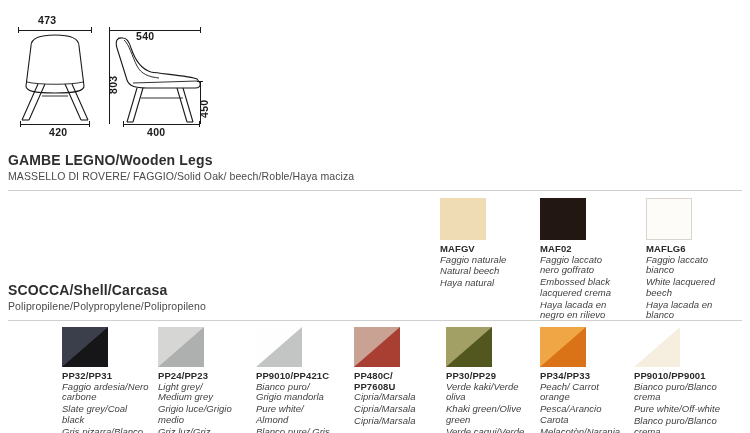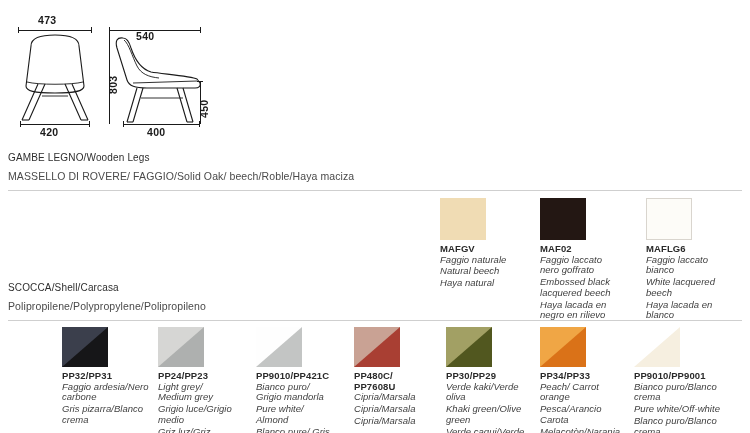--- a/index.html
+++ b/index.html
@@ -70,22 +70,22 @@
 
   
   .section {
     position: absolute;
     left: 0;
     width: 750px;
   }
   .section-title {
     position: absolute;
     left: 8px;
-    font-size: 10px;
-    font-weight: 400;
+    font-size: 14px;
+    font-weight: 700;
     color: #2e2e2e;
     letter-spacing: 0.15px;
     white-space: nowrap;
   }
   .section-sub {
     position: absolute;
     left: 8px;
     font-size: 10.5px;
     font-weight: 400;
     color: #4a4a4a;
@@ -181,21 +181,21 @@
         <path d="M56 52 L72 88 M49 52 L65 88" fill="none" stroke="#1a1a1a" stroke-width="1.1"></path>
         <path d="M6 88 L13 88" stroke="#1a1a1a" stroke-width="1.1"></path>
         <path d="M65 88 L72 88" stroke="#1a1a1a" stroke-width="1.1"></path>
 
         <path d="M26 64 L52 64" stroke="#1a1a1a" stroke-width="0.9"></path>
       </svg>
 
       <div class="dim-line h" style="left:4px; top:118px; width:70px;"></div>
       <div class="tick" style="left:4px; top:115px;"></div>
       <div class="tick" style="left:73px; top:115px;"></div>
-      <div class="dim-label" style="left:24px; top:120px;">420</div>
+      <div class="dim-label" style="left:33px; top:120px;">420</div>
     </div>
 
     <div class="view view-side">
 
       <div class="dim-label" style="left:35px; top:24px;">540</div>
       <div class="dim-line h" style="left:8px; top:24px; width:92px;"></div>
       <div class="tick" style="left:8px; top:21px;"></div>
       <div class="tick" style="left:99px; top:21px;"></div>
 
       <div class="dim-line v" style="left:8px; top:24px; height:94px;"></div>
@@ -248,21 +248,21 @@
     <div class="chip-desc">Natural beech</div>
     <div class="chip-desc">Haya natural</div>
   </div>
 
   <div class="swatch-cell" style="left:540px;">
     <div class="chip-solid" style="background:#231713;"></div>
     <div class="chip-code">MAF02</div>
     <div class="chip-desc">Faggio laccato
 nero goffrato</div>
     <div class="chip-desc">Embossed black
-lacquered beech</div>
+lacquered crema</div>
     <div class="chip-desc">Haya lacada en
 negro en rilievo</div>
   </div>
 
   <div class="swatch-cell" style="left:646px;">
     <div class="chip-solid bordered" style="background:#fdfcf8;"></div>
     <div class="chip-code">MAFLG6</div>
     <div class="chip-desc">Faggio laccato
 bianco</div>
     <div class="chip-desc">White lacquered
@@ -282,20 +282,22 @@
 <div class="swatch-row" style="top:327px;">
 
   <div class="swatch-cell" style="left:62px;">
     <div class="chip">
       <div class="half-a" style="background:#3b3f4c;"></div>
       <div class="half-b" style="background:#161618;"></div>
     </div>
     <div class="chip-code">PP32/PP31</div>
     <div class="chip-desc">Faggio ardesia/Nero
 carbone</div>
+    <div class="chip-desc">Slate grey/Coal
+black</div>
     <div class="chip-desc">Gris pizarra/Blanco
 crema</div>
   </div>
 
   <div class="swatch-cell" style="left:158px;">
     <div class="chip">
       <div class="half-a" style="background:#d6d6d4;"></div>
       <div class="half-b" style="background:#aeb0af;"></div>
     </div>
     <div class="chip-code">PP24/PP23</div>

